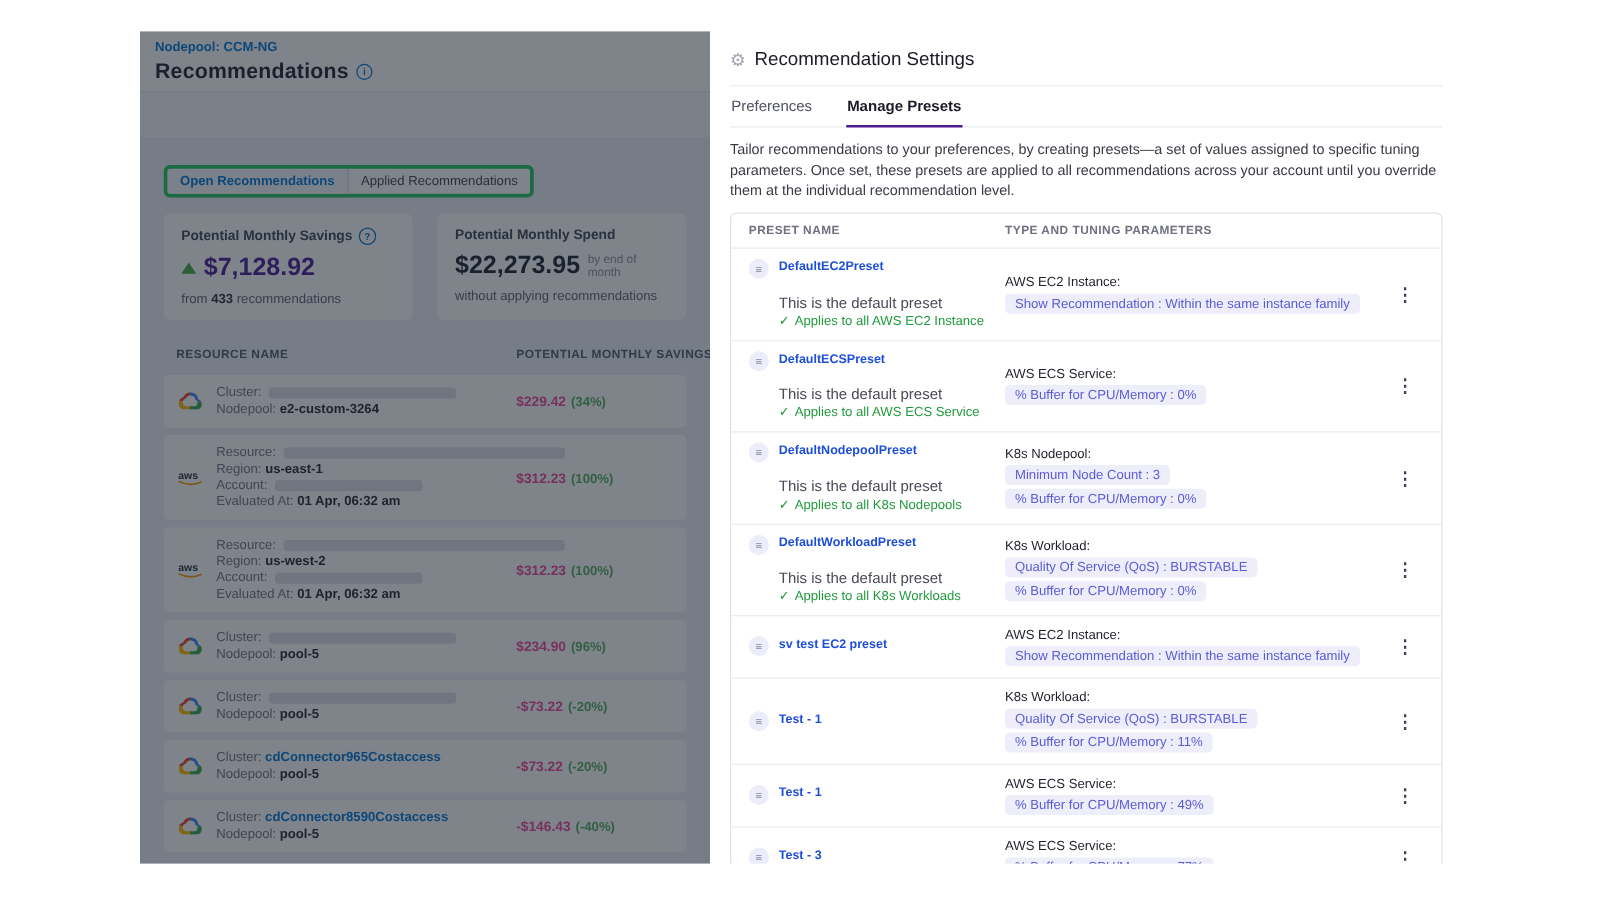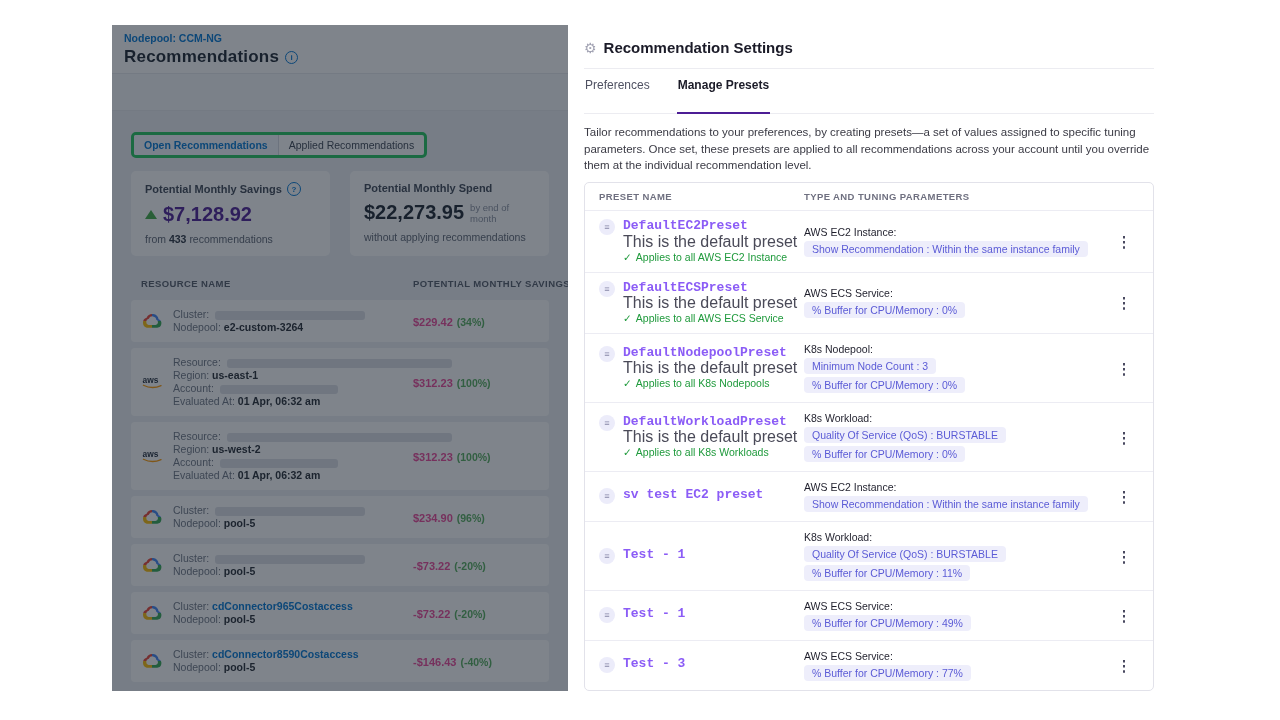--- a/index.html
+++ b/index.html
@@ -44,38 +44,38 @@
   .redact{display:inline-block;height:9px;border-radius:3px;background:#dde1e7;vertical-align:middle;margin-left:3px;}
   .sav{width:126px;flex:0 0 126px;white-space:nowrap;}
   .sav .v{font-size:11px;font-weight:bold;color:#ec4899;}
   .sav .p{font-size:10.5px;font-weight:bold;color:#55ad5d;margin-left:4px;}
   .lp-overlay{position:absolute;inset:0;background:rgba(22,31,44,0.55);z-index:10;}
 
   
   .drawer{position:absolute;left:568px;top:25px;width:600px;height:666px;background:#fff;box-sizing:border-box;padding:0 14px 0 16px;overflow:hidden;}
   .rs-title-row{display:flex;align-items:center;gap:7px;padding:14px 0 12px;border-bottom:1px solid #ececf1;}
   .gear{font-size:14px;color:#a2a3b3;line-height:1;}
-  .rs-title{font-size:15px;font-weight:bold;color:#1b1b28;margin:0;}
+  .rs-title{font-size:15px;font-weight:normal;color:#1b1b28;margin:0;}
   .rs-tabs{display:flex;gap:26px;border-bottom:1px solid #ececf1;}
-  .rs-tab{font-size:12px;color:#4f5162;padding:9px 1px 20px;cursor:pointer;border-bottom:2px solid transparent;margin-bottom:-1px;}
+  .rs-tab{font-size:12px;color:#4f5162;padding:9px 1px 8px;cursor:pointer;border-bottom:2px solid transparent;margin-bottom:-1px;}
   .rs-tab.active{color:#1b1b28;font-weight:bold;border-bottom:2px solid #4c1d95;}
   .rs-desc{font-size:11.5px;line-height:1.45;color:#3a3a44;margin:10px 0 0;}
   .rs-bar{display:flex;align-items:center;justify-content:space-between;margin-top:11px;}
   .rs-count{font-size:12.5px;font-weight:bold;color:#1b1b28;}
   .rs-new{display:flex;align-items:center;gap:4px;color:#0278d5;font-size:12px;font-weight:bold;cursor:pointer;}
   .rs-new .plus{font-size:14px;line-height:1;}
   .chev{display:inline-block;width:6px;height:6px;border-right:2px solid #0278d5;border-bottom:2px solid #0278d5;transform:rotate(45deg) translate(-1px,-1px);margin-left:2px;}
   .rs-table{margin-top:8px;border:1px solid #e2e2ea;border-radius:5px;overflow:hidden;}
   .rs-thead{display:grid;grid-template-columns:205px 1fr 30px;padding:8px 14px;font-size:9.5px;font-weight:bold;color:#6f7080;letter-spacing:.4px;}
   .prow{display:grid;grid-template-columns:205px 1fr 30px;padding:5px 14px;border-top:1px solid #ececf3;align-items:center;}
   .pname{display:flex;align-items:flex-start;gap:8px;padding:4px 0;}
   .pbadge{width:16px;height:16px;flex:0 0 16px;border-radius:50%;background:#ececfa;color:#8787a8;font-size:9px;display:flex;align-items:center;justify-content:center;margin-top:-1px;}
   .pstack{min-width:0;}
-  .p-title{font-size:13px;font-weight:bold;color:#8b5cf6;line-height:12.5px;font-family:Liberation Mono, monospace;}
-  .p-desc{font-size:16px;color:#4a4a58;line-height:12px;margin-top:3px;}
+  .p-title{font-size:10px;font-weight:bold;color:#1d4ed8;line-height:12.5px;}
+  .p-desc{font-size:12px;color:#4a4a58;line-height:12px;margin-top:15px;}
   .p-applies{font-size:10.5px;color:#1f9a3c;line-height:12px;margin-top:3px;}
   .p-applies .chk{margin-right:4px;}
   .pparams{padding:4px 0;}
   .p-type{font-size:10.5px;font-weight:normal;color:#1f1f2c;line-height:12px;}
   .chip{display:table;font-size:10.5px;line-height:12px;color:#5b5bd6;background:#eeeefb;border-radius:4px;padding:2px 8px;margin-top:3px;white-space:nowrap;}
   .kebab{justify-self:center;color:#3d3d56;font-size:13px;font-weight:bold;cursor:pointer;letter-spacing:0;line-height:1;transform:scaleY(1.15);}
 </style>
 </head>
 <body>
 

